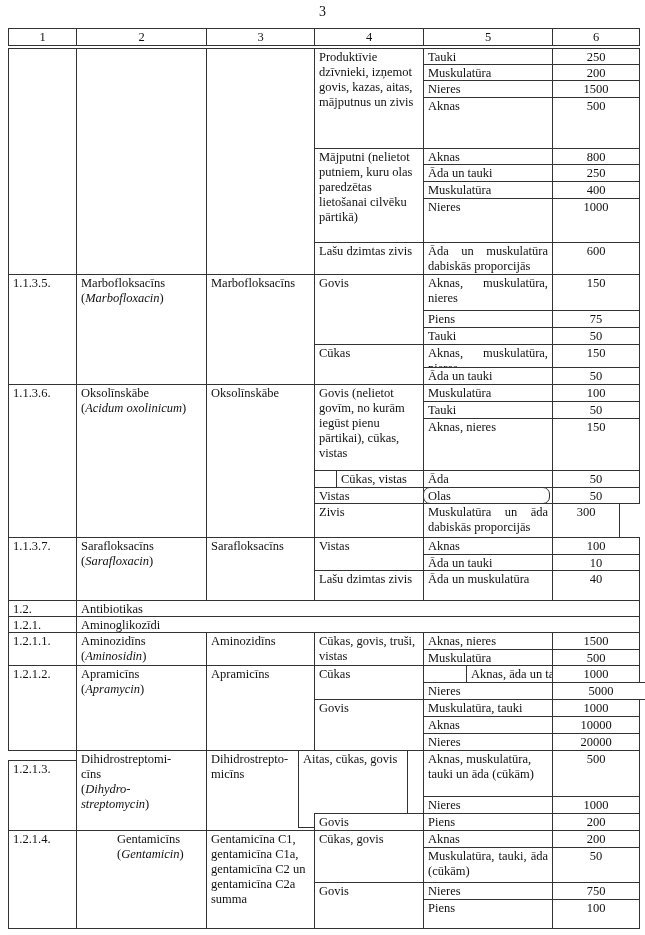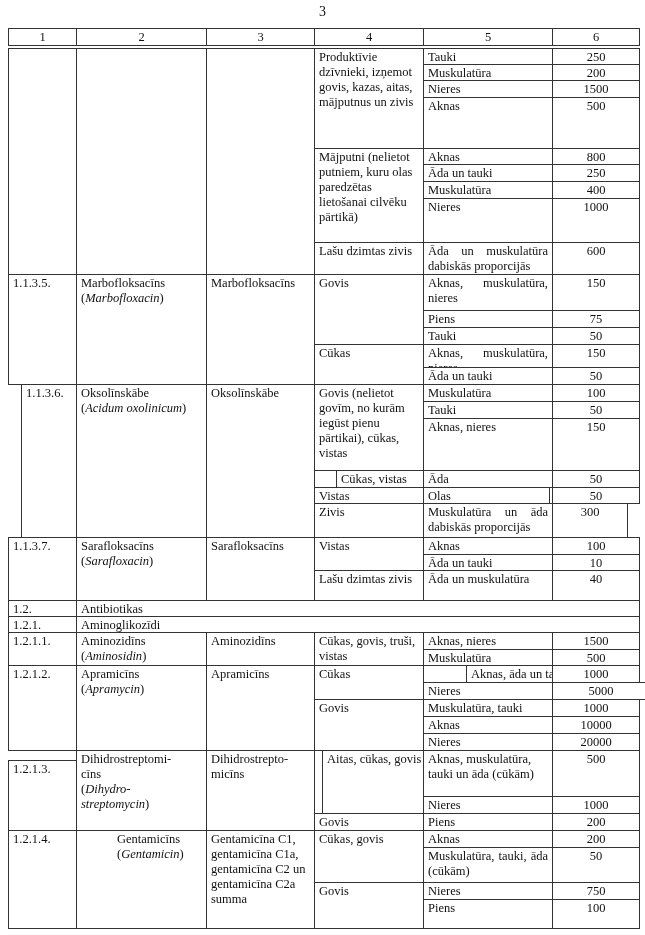--- a/index.html
+++ b/index.html
@@ -61,39 +61,39 @@
 <div class="c" style="left:423px;top:310px;width:130px;height:18px;">Piens</div>
 <div class="c num" style="left:552px;top:310px;width:88px;height:18px;">75</div>
 <div class="c" style="left:423px;top:327px;width:130px;height:18px;">Tauki</div>
 <div class="c num" style="left:552px;top:327px;width:88px;height:18px;">50</div>
 <div class="c" style="left:314px;top:344px;width:110px;height:41px;">Cūkas</div>
 <div class="c j" style="left:423px;top:344px;width:130px;height:24px;">Aknas, muskulatūra, nieres</div>
 <div class="c num" style="left:552px;top:344px;width:88px;height:24px;">150</div>
 <div class="c" style="left:423px;top:367px;width:130px;height:18px;">Āda un tauki</div>
 <div class="c num" style="left:552px;top:367px;width:88px;height:18px;">50</div>
 
-<div class="c" style="left:8px;top:384px;width:69px;height:154px;margin-left:13px;">1.1.3.6.</div>
+<div class="c" style="left:8px;top:384px;width:69px;height:154px;">1.1.3.6.</div>
 <div class="c" style="left:76px;top:384px;width:131px;height:154px;"><span>Oksolīnskābe</span><br>(<span class="it">Acidum oxolinicum</span>)</div>
 <div class="c" style="left:206px;top:384px;width:109px;height:154px;">Oksolīnskābe</div>
 <div class="c" style="left:314px;top:384px;width:110px;height:87px;">Govis (nelietot govīm, no kurām iegūst pienu pārtikai), cūkas, vistas</div>
 <div class="c" style="left:423px;top:384px;width:130px;height:18px;">Muskulatūra</div>
 <div class="c num" style="left:552px;top:384px;width:88px;height:18px;">100</div>
 <div class="c" style="left:423px;top:401px;width:130px;height:18px;">Tauki</div>
 <div class="c num" style="left:552px;top:401px;width:88px;height:18px;">50</div>
 <div class="c" style="left:423px;top:418px;width:130px;height:53px;">Aknas, nieres</div>
 <div class="c num" style="left:552px;top:418px;width:88px;height:53px;">150</div>
 <div class="c" style="left:314px;top:470px;width:110px;height:30px;margin-left:22px;">Cūkas, vistas</div>
 <div class="c" style="left:423px;top:470px;width:130px;height:18px;">Āda</div>
 <div class="c num" style="left:552px;top:470px;width:88px;height:18px;">50</div>
 <div class="c" style="left:314px;top:487px;width:110px;height:17px;">Vistas</div>
-<div class="c" style="left:423px;top:487px;width:127px;height:17px;">Olas</div>
+<div class="c" style="left:423px;top:487px;width:127px;height:17px;border-radius:7px;">Olas</div>
 <div class="c num" style="left:552px;top:487px;width:88px;height:17px;">50</div>
 <div class="c" style="left:314px;top:503px;width:110px;height:35px;">Zivis</div>
 <div class="c j" style="left:423px;top:503px;width:130px;height:35px;">Muskulatūra un āda dabiskās proporcijās</div>
-<div class="c num" style="left:552px;top:503px;width:76px;height:35px;">300</div>
+<div class="c num" style="left:552px;top:503px;width:68px;height:35px;">300</div>
 
 <div class="c" style="left:8px;top:537px;width:69px;height:64px;">1.1.3.7.</div>
 <div class="c" style="left:76px;top:537px;width:131px;height:64px;"><span>Sarafloksacīns</span><br>(<span class="it">Sarafloxacin</span>)</div>
 <div class="c" style="left:206px;top:537px;width:109px;height:64px;">Sarafloksacīns</div>
 <div class="c" style="left:314px;top:537px;width:110px;height:34px;">Vistas</div>
 <div class="c" style="left:423px;top:537px;width:130px;height:18px;">Aknas</div>
 <div class="c num" style="left:552px;top:537px;width:88px;height:18px;">100</div>
 <div class="c" style="left:423px;top:554px;width:130px;height:17px;">Āda un tauki</div>
 <div class="c num" style="left:552px;top:554px;width:88px;height:17px;">10</div>
 <div class="c" style="left:314px;top:570px;width:110px;height:31px;">Lašu dzimtas zivis</div>
@@ -126,21 +126,21 @@
 <div class="c" style="left:423px;top:699px;width:130px;height:18px;">Muskulatūra, tauki</div>
 <div class="c num" style="left:552px;top:699px;width:88px;height:18px;">1000</div>
 <div class="c" style="left:423px;top:716px;width:130px;height:18px;">Aknas</div>
 <div class="c num" style="left:552px;top:716px;width:88px;height:18px;">10000</div>
 <div class="c" style="left:423px;top:733px;width:130px;height:18px;">Nieres</div>
 <div class="c num" style="left:552px;top:733px;width:88px;height:18px;">20000</div>
 
 <div class="c" style="left:8px;top:760px;width:69px;height:71px;">1.2.1.3.</div>
 <div class="c" style="left:76px;top:750px;width:131px;height:81px;">Dihidrostreptomi-<br>cīns<br>(<span class="it">Dihydro-</span><br><span class="it">streptomycin</span>)</div>
 <div class="c" style="left:206px;top:750px;width:109px;height:81px;">Dihidrostrepto-<br>micīns</div>
-<div class="c" style="left:322px;top:750px;width:110px;height:78px;">Aitas, cūkas, govis</div>
+<div class="c" style="left:298px;top:750px;width:110px;height:78px;">Aitas, cūkas, govis</div>
 <div class="c" style="left:423px;top:750px;width:130px;height:47px;">Aknas, muskulatūra, tauki un āda (cūkām)</div>
 <div class="c num" style="left:552px;top:750px;width:88px;height:47px;">500</div>
 <div class="c" style="left:423px;top:796px;width:130px;height:18px;">Nieres</div>
 <div class="c num" style="left:552px;top:796px;width:88px;height:18px;">1000</div>
 <div class="c" style="left:314px;top:813px;width:110px;height:18px;">Govis</div>
 <div class="c" style="left:423px;top:813px;width:130px;height:18px;">Piens</div>
 <div class="c num" style="left:552px;top:813px;width:88px;height:18px;">200</div>
 
 <div class="c" style="left:8px;top:830px;width:69px;height:99px;">1.2.1.4.</div>
 <div class="c" style="left:76px;top:830px;width:131px;height:99px;padding-left:40px;"><span>Gentamicīns</span><br>(<span class="it">Gentamicin</span>)</div>

